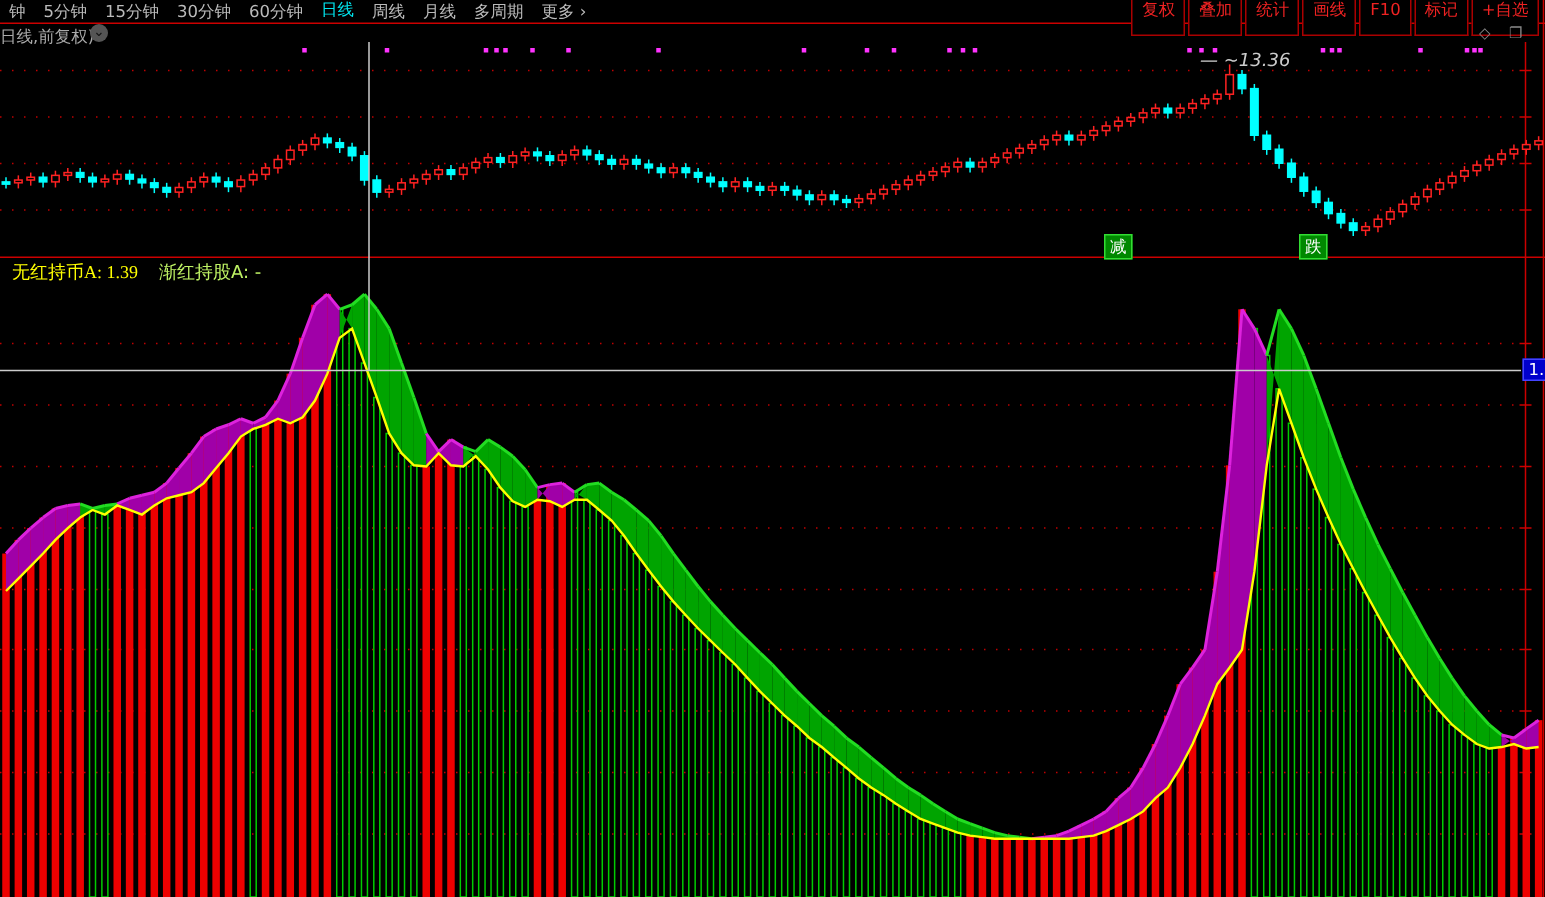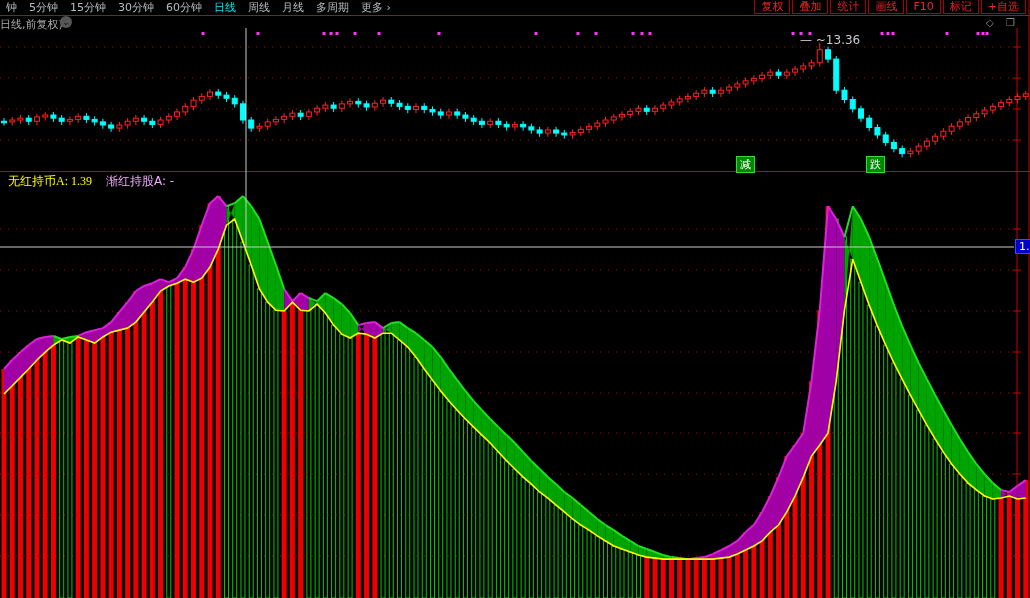--- a/index.html
+++ b/index.html
@@ -4,34 +4,34 @@
 <style>
   html,body{margin:0;padding:0;background:#000;}
   .screen{position:relative;width:1030px;height:598px;background:#000;overflow:hidden;
           font-family:"DejaVu Sans","Liberation Sans",sans-serif;}
   
   .topbar{position:absolute;left:0;top:0;width:1030px;height:15px;display:flex;
           align-items:center;border-bottom:1px solid #cc0000;background:#000;}
   .periods{display:flex;align-items:center;white-space:nowrap;}
   .period{color:#bbbbbb;font-size:11px;line-height:14px;padding:0 6px;cursor:default;}
   .period.active{color:#00e5ee;font-family:Liberation Mono, monospace;}
-  .rbuttons{position:absolute;right:4px;top:0;display:flex;height:14px;}
+  .rbuttons{position:absolute;right:4px;top:0;display:flex;height:24px;}
   .rbtn{color:#ee2222;font-size:11px;line-height:13px;padding:0 6px;border:1px solid #aa0000;
         border-top:none;margin-left:2px;background:#000;}
   .subrow{position:absolute;left:0;top:16px;height:13px;width:1030px;}
   .subtitle{position:absolute;left:0;top:1px;color:#aaaaaa;font-size:11px;}
   .circ-ico{position:absolute;left:60px;top:0;width:12px;height:12px;border-radius:50%;
             background:#555;color:#111;font-size:9px;line-height:12px;text-align:center;}
   .mini-ico{position:absolute;top:1px;color:#888;font-size:10px;}
   
   .ind-label-row{position:absolute;left:8px;top:173px;font-size:12px;white-space:nowrap;z-index:5;}
   .ind-label-row b{font-weight:normal;margin-right:14px;}
   .badge{position:absolute;width:17px;height:15px;background:#008800;border:1px solid #33dd33;
          color:#ffffff;font-size:11px;line-height:15px;text-align:center;z-index:4;}
-  .price-marker{position:absolute;color:#cccccc;font-size:12px;z-index:4;white-space:nowrap;}
+  .price-marker{position:absolute;color:#cccccc;font-size:12px;z-index:4;white-space:nowrap;font-style:italic;}
   .value-badge{position:absolute;left:1015px;top:239px;background:#0000cc;border:1px solid #4444ff;
                color:#ffffff;font-size:11px;line-height:13px;padding:0 3px;z-index:6;white-space:nowrap;}
   svg{position:absolute;left:0;top:0;}
 </style>
 </head>
 <body>
 
 <div class="screen">
 
   <div class="topbar">
@@ -743,21 +743,21 @@
       <line x1="1009.28" y1="491.9705882352941" x2="1017.52" y2="485.9117647058823" stroke="#dd22dd" stroke-width="2"></line>
       <line x1="1017.52" y1="485.9117647058823" x2="1025.76" y2="480.10539215686276" stroke="#dd22dd" stroke-width="2"></line>
       <path d="M4,394.01960784313724 L12.24,385.688725490196 L20.48,377.3578431372549 L28.72,369.0269607843137 L36.96,359.938725490196 L45.2,352.1127450980392 L53.44,345.0441176470588 L61.68,339.99509803921563 L69.92,343.02450980392155 L78.16,336.9656862745098 L86.4,339.99509803921563 L94.64,343.02450980392155 L102.88,336.9656862745098 L111.12,332.1691176470588 L119.36,330.14950980392155 L127.60000000000001,328.1299019607843 L135.84,322.07107843137254 L144.08,311.97303921568624 L152.32,302.12745098039215 L160.56,291.01960784313724 L168.8,285.9705882352941 L177.04,283.1936274509804 L185.28,279.15441176470586 L193.52,282.18382352941177 L201.76,278.14460784313724 L210,267.0367647058823 L218.24,249.11274509803923 L226.48000000000002,225.12990196078425 L234.72,219.07107843137254 L242.96,242.04411764705878 L251.20000000000002,265.0171568627451 L259.44,289 L267.68,302.12745098039215 L275.92,310.2058823529412 L284.16,310.9632352941176 L292.40000000000003,302.12745098039215 L300.64,310.2058823529412 L308.88,310.9632352941176 L317.12,304.1470588235294 L325.36,312.98284313725486 L333.6,325.10049019607845 L341.84000000000003,334.1887254901961 L350.08,337.9754901960784 L358.32,333.17892156862746 L366.56,334.1887254901961 L374.8,337.9754901960784 L383.04,333.17892156862746 L391.28000000000003,333.17892156862746 L399.52,339.99509803921563 L407.76,347.063725490196 L416,357.1617647058823 L424.24,369.0269607843137 L432.48,380.1348039215686 L440.72,390.9901960784314 L448.96000000000004,401.0882352941176 L457.2,410.17647058823525 L465.44,419.0122549019608 L473.68,427.0906862745098 L481.92,435.1691176470588 L490.16,442.9950980392157 L498.40000000000003,452.0833333333333 L506.64,460.9191176470588 L514.88,468.99754901960785 L523.12,477.07598039215685 L531.36,484.14460784313724 L539.6,491.9705882352941 L547.84,498.02941176470586 L556.08,505.0980392156863 L564.32,511.9142156862745 L572.5600000000001,518.9828431372549 L580.8000000000001,525.0416666666666 L589.04,530.0906862745098 L597.28,535.8970588235294 L605.52,540.9460784313726 L613.76,545.9950980392157 L622,549.0245098039215 L630.24,552.0539215686274 L638.48,555.0833333333334 L646.72,557.1029411764706 L654.96,558.1127450980392 L663.2,559.1225490196078 L671.44,559.1225490196078 L679.6800000000001,559.1225490196078 L687.9200000000001,559.1225490196078 L696.16,559.1225490196078 L704.4,559.1225490196078 L712.64,559.1225490196078 L720.88,558.1127450980392 L729.12,557.1029411764706 L737.36,554.0735294117648 L745.6,550.0343137254902 L753.84,545.9950980392157 L762.08,540.9460784313726 L770.32,532.1102941176471 L778.5600000000001,525.0416666666666 L786.8000000000001,511.9142156862745 L795.04,496.0098039215686 L803.28,477.07598039215685 L811.52,456.12254901960785 L819.76,445.0147058823529 L828,433.14950980392155 L836.24,381.14460784313724 L844.48,310.2058823529412 L852.72,259.21078431372547 L860.96,282.18382352941177 L869.2,305.156862745098 L877.44,326.1102941176471 L885.6800000000001,345.0441176470588 L893.9200000000001,362.96813725490193 L902.16,379.125 L910.4,395.02941176470586 L918.64,410.17647058823525 L926.88,425.0710784313725 L935.12,438.95588235294116 L943.36,452.0833333333333 L951.6,463.94852941176464 L959.84,474.04656862745094 L968.08,483.1348039215686 L976.32,489.95098039215685 L984.5600000000001,496.0098039215686 L992.8000000000001,499.0392156862745 L1001.0400000000001,498.02941176470586 L1009.28,496.0098039215686 L1017.52,499.0392156862745 L1025.76,498.02941176470586" fill="none" stroke="#ffff00" stroke-width="1.6"></path>
       <line x1="246" y1="28" x2="246" y2="247" stroke="#cccccc" stroke-width="1"></line>
       <line x1="0" y1="247" x2="1014" y2="247" stroke="#cccccc" stroke-width="1"></line>
     </svg>
 
   <div class="price-marker" id="pricemarker" style="left: 800px; top: 33px;">— ~13.36</div>
 
   <div class="ind-label-row">
-    <b id="indlab0" style="color: rgb(255, 255, 0); font-family: Liberation Serif, serif;">无红持币A: 1.39</b><b id="indlab1" style="color: #f0abfc;">渐红持股A: -</b>
+    <b id="indlab0" style="color: rgb(255, 255, 0); font-family: Liberation Serif, serif;">无红持币A: 1.39</b><b id="indlab1" style="color: #bef264;">渐红持股A: -</b>
   </div>
 
   <div id="badges">
       <div class="badge" style="left: 736px; top: 156px;">减</div>
       <div class="badge" style="left: 866px; top: 156px;">跌</div>
     </div>
 
   <div class="value-badge">1.39</div>
 
 </div>

